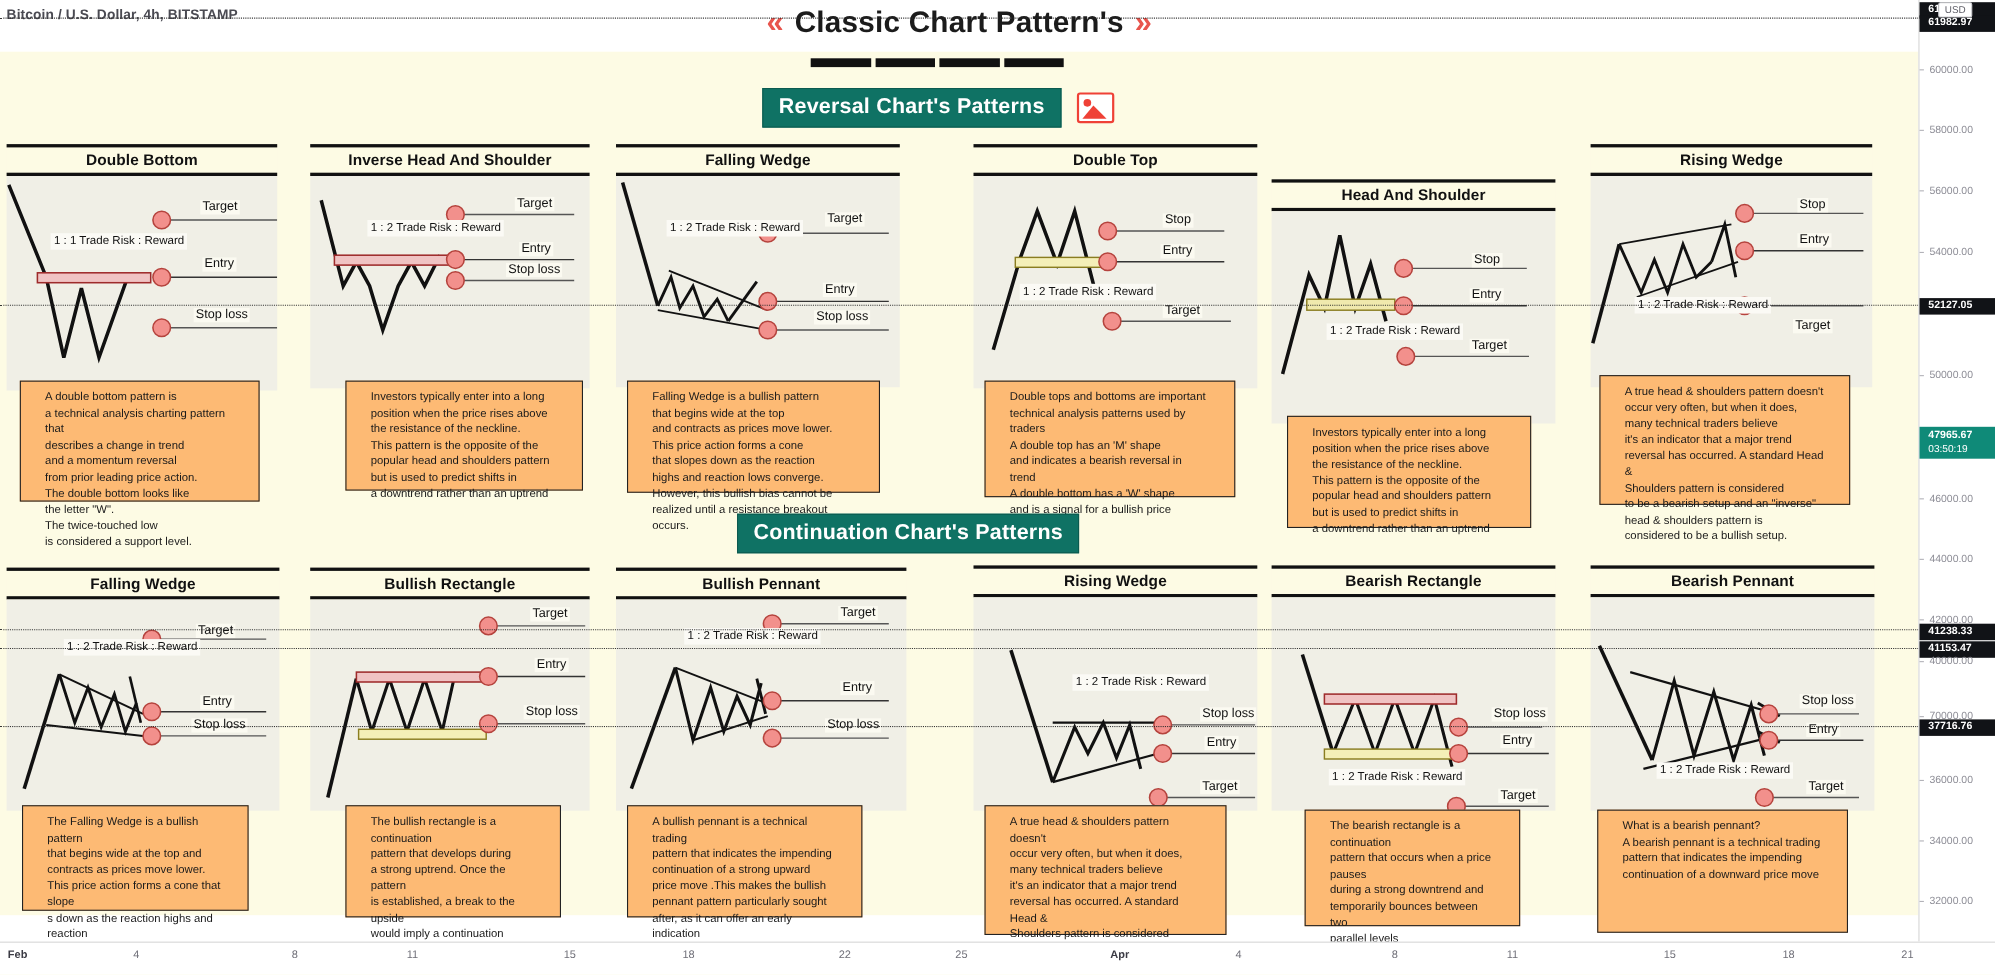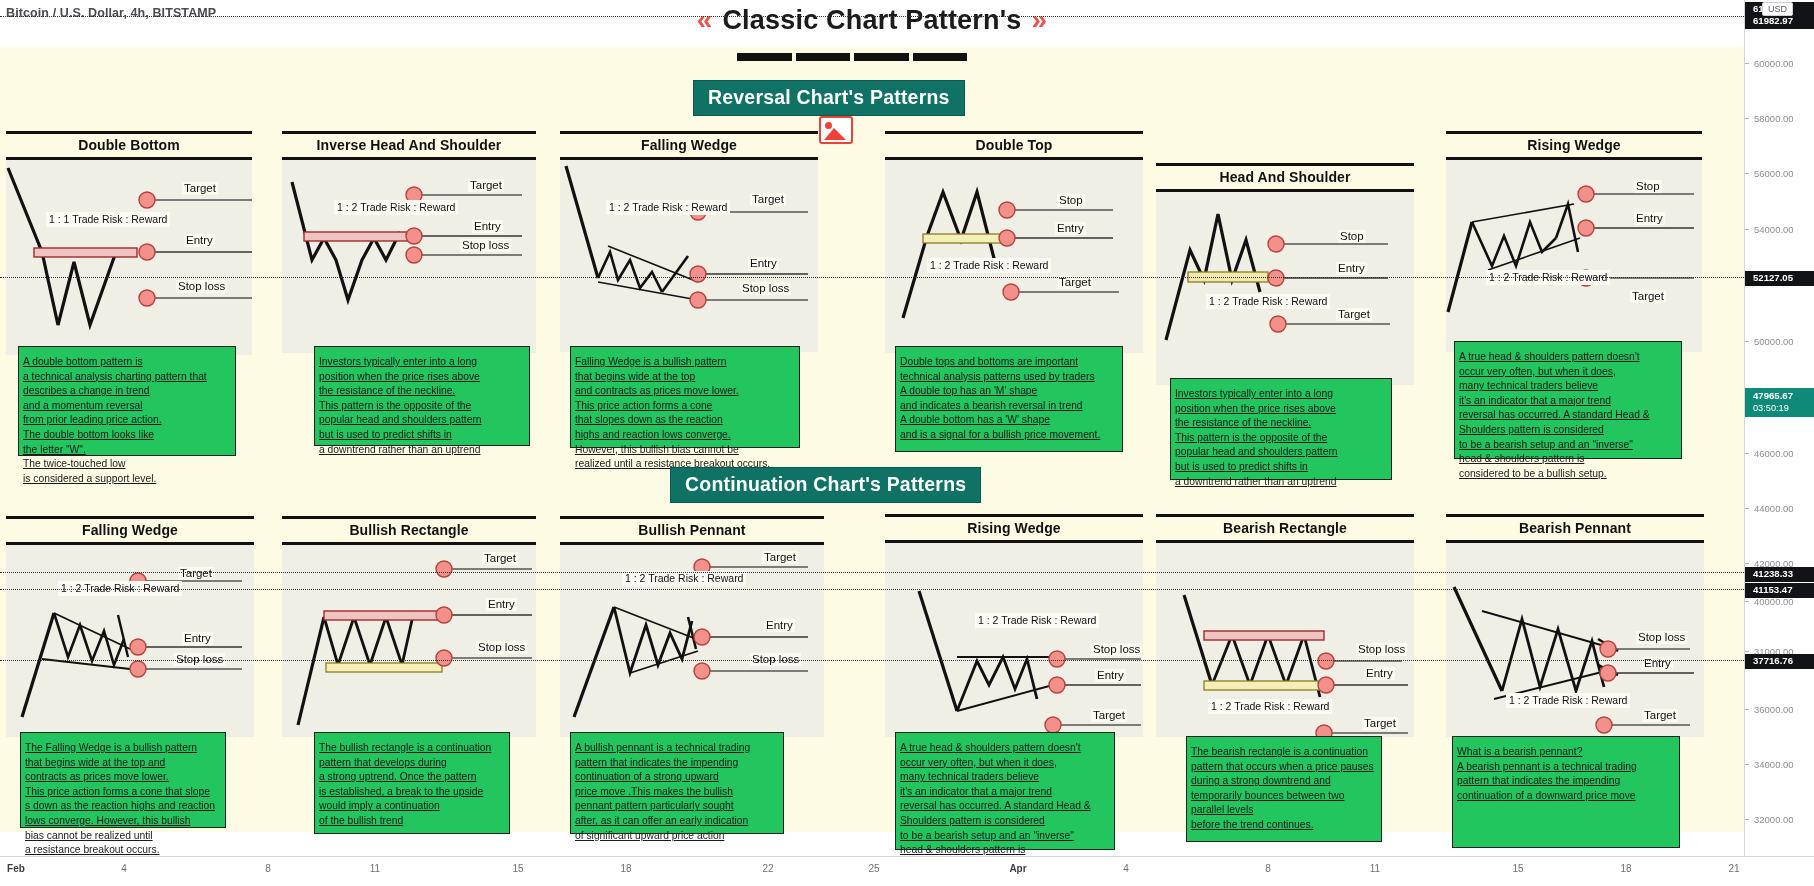--- a/index.html
+++ b/index.html
@@ -42,21 +42,21 @@
 
   
   .ruler {
     position:absolute; left:737px; top:53px; width:230px; height:8px;
     display:flex; gap:4px; z-index:46;
   }
   .ruler i { flex:1; background:#111; display:block; }
 
   
   .banner {
-    position:absolute; z-index:46; display:flex; align-items:center;flex-direction:column;
+    position:absolute; z-index:46; display:flex; align-items:center;
   }
   .banner .chip {
     background:#0f7264; color:#ffffff; font-size:19.5px; font-weight:700;
     padding:5px 14px 7px; border:1px solid #0b5a4f; letter-spacing:.2px;
     white-space:nowrap; line-height:1.15;
   }
   #banner-reversal { left:693px; top:80px; }
   #banner-continuation { left:670px; top:467px; }
   .img-icon {
     margin-left:14px; width:34px; height:28px; border:2.5px solid #ef4136;
@@ -86,23 +86,23 @@
   .card .plot svg { display:block; width:100%; height:100%; }
   .lbl {
     position:absolute; font-size:11.5px; color:#111; background:#fbfaf1;
     padding:0 2px; white-space:nowrap; line-height:1.15;
   }
   .rr {
     position:absolute; font-size:10.5px; color:#111; background:#fbfaf5;
     line-height:1.25; white-space:nowrap; padding:1px 3px;
   }
   .desc {
-    position:absolute; background:#22c55e; border:1.5px solid #222;
+    position:absolute; background:#fdba74; border:1.5px solid #222;
     font-size:10.3px; color:#1a1a1a; line-height:1.42;
-    padding:8px 4px; white-space:pre-line; z-index:35;text-decoration:underline;
+    padding:8px 22px; white-space:pre-line; z-index:35;
   }
 
   
   .pricescale {
     position:absolute; left:1744px; top:0; width:70px; height:856px;
     background:#ffffff; border-left:1px solid #d6d6d6; z-index:60;
   }
   .ptick {
     position:absolute; left:0; width:70px; font-size:9.5px;
     color:#8d8d96; padding-left:9px; line-height:12px;
@@ -558,21 +558,21 @@
     </div>
 
     <div class="ptick" style="top:448px;">46000.00</div>
     <div class="ptick" style="top:503px;">44000.00</div>
     <div class="ptick" style="top:558px;">42000.00</div>
 
     <div class="pbadge" style="top:567px;">41238.33</div>
     <div class="pbadge" style="top:583px;">41153.47</div>
 
     <div class="ptick" style="top:596px;">40000.00</div>
-    <div class="ptick" style="top:646px;">31000.00</div>
+    <div class="ptick" style="top:646px;">70000.00</div>
 
     <div class="pbadge" style="top:654px;">37716.76</div>
 
     <div class="ptick" style="top:704px;">36000.00</div>
     <div class="ptick" style="top:759px;">34000.00</div>
     <div class="ptick" style="top:814px;">32000.00</div>
   </div>
 
   <div class="timescale">
     <span class="ttick bold" style="left:16px;text-align:right;">Feb</span>

